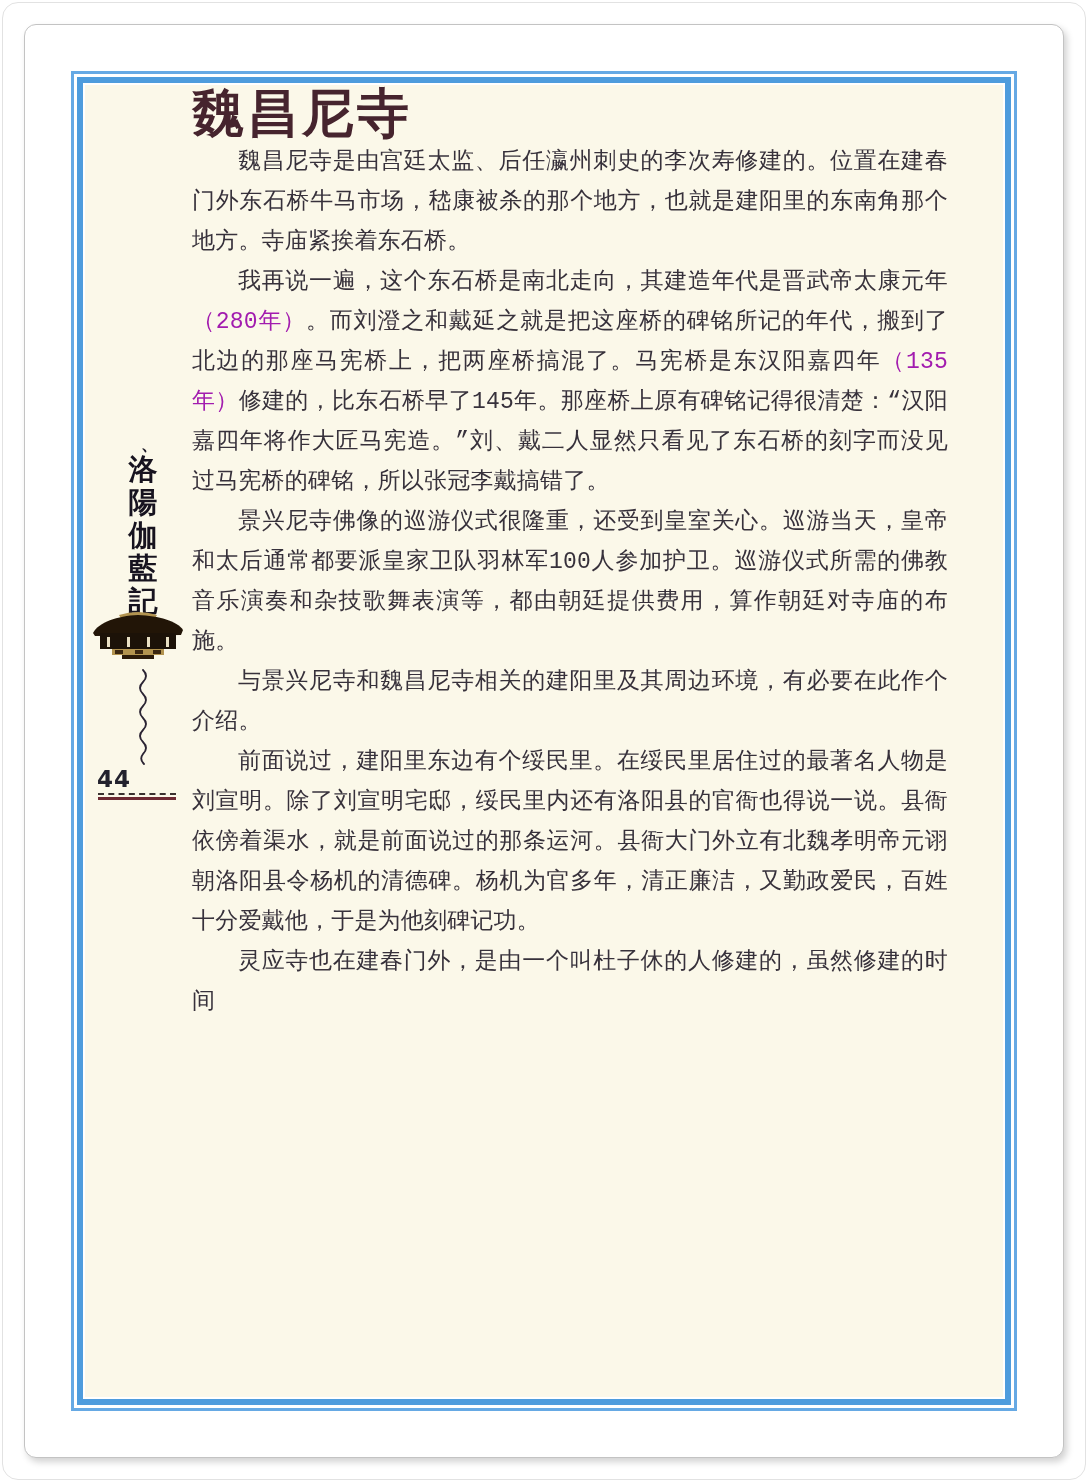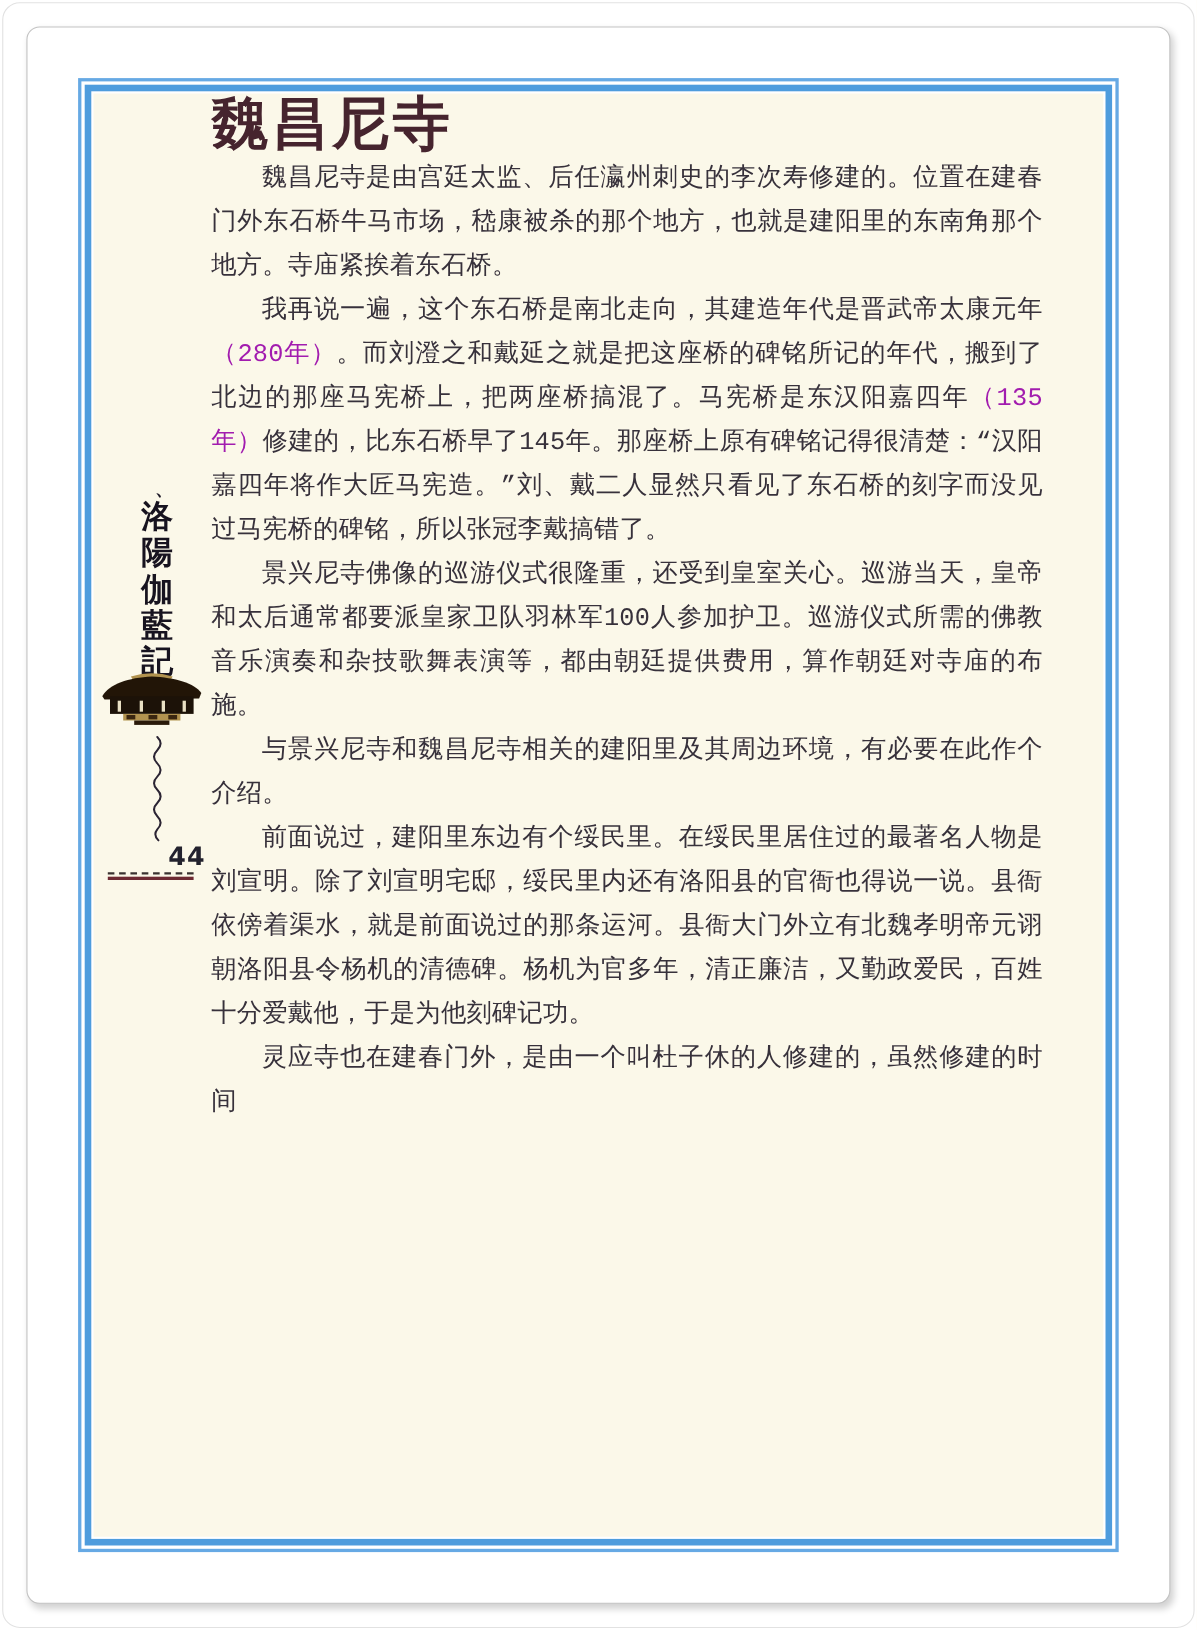--- a/index.html
+++ b/index.html
@@ -27,21 +27,21 @@
   }
   .spine-title{
     position:absolute;left:41px;top:368px;width:34px;
     font-size:29px;line-height:33px;font-weight:bold;color:#17131f;
     text-align:center;word-break:break-all;letter-spacing:0;
     font-family:"DejaVu Serif","Liberation Serif",serif;
   }
   .temple{position:absolute;left:6px;top:523px;width:94px;height:54px;}
   .squiggle{position:absolute;left:48px;top:583px;width:20px;height:98px;}
   .page-num{
-    position:absolute;left:12px;top:681px;width:90px;text-align:right;
+    position:absolute;left:12px;top:681px;width:90px;text-align:left;
     font-family:"DejaVu Sans","Liberation Sans",sans-serif;
     font-size:23px;font-weight:700;color:#23222e;letter-spacing:1px;
   }
   .page-rule{position:absolute;left:13px;top:708px;width:78px;}
   .page-rule .dash{height:0;border-top:2px dashed #3a3230;margin-bottom:2px;}
   .page-rule .solid{height:3px;background:#6d2a33;}
 
   
   .main-col{position:absolute;left:107px;top:0;width:756px;color:#37313b;}
   h1.sect{

